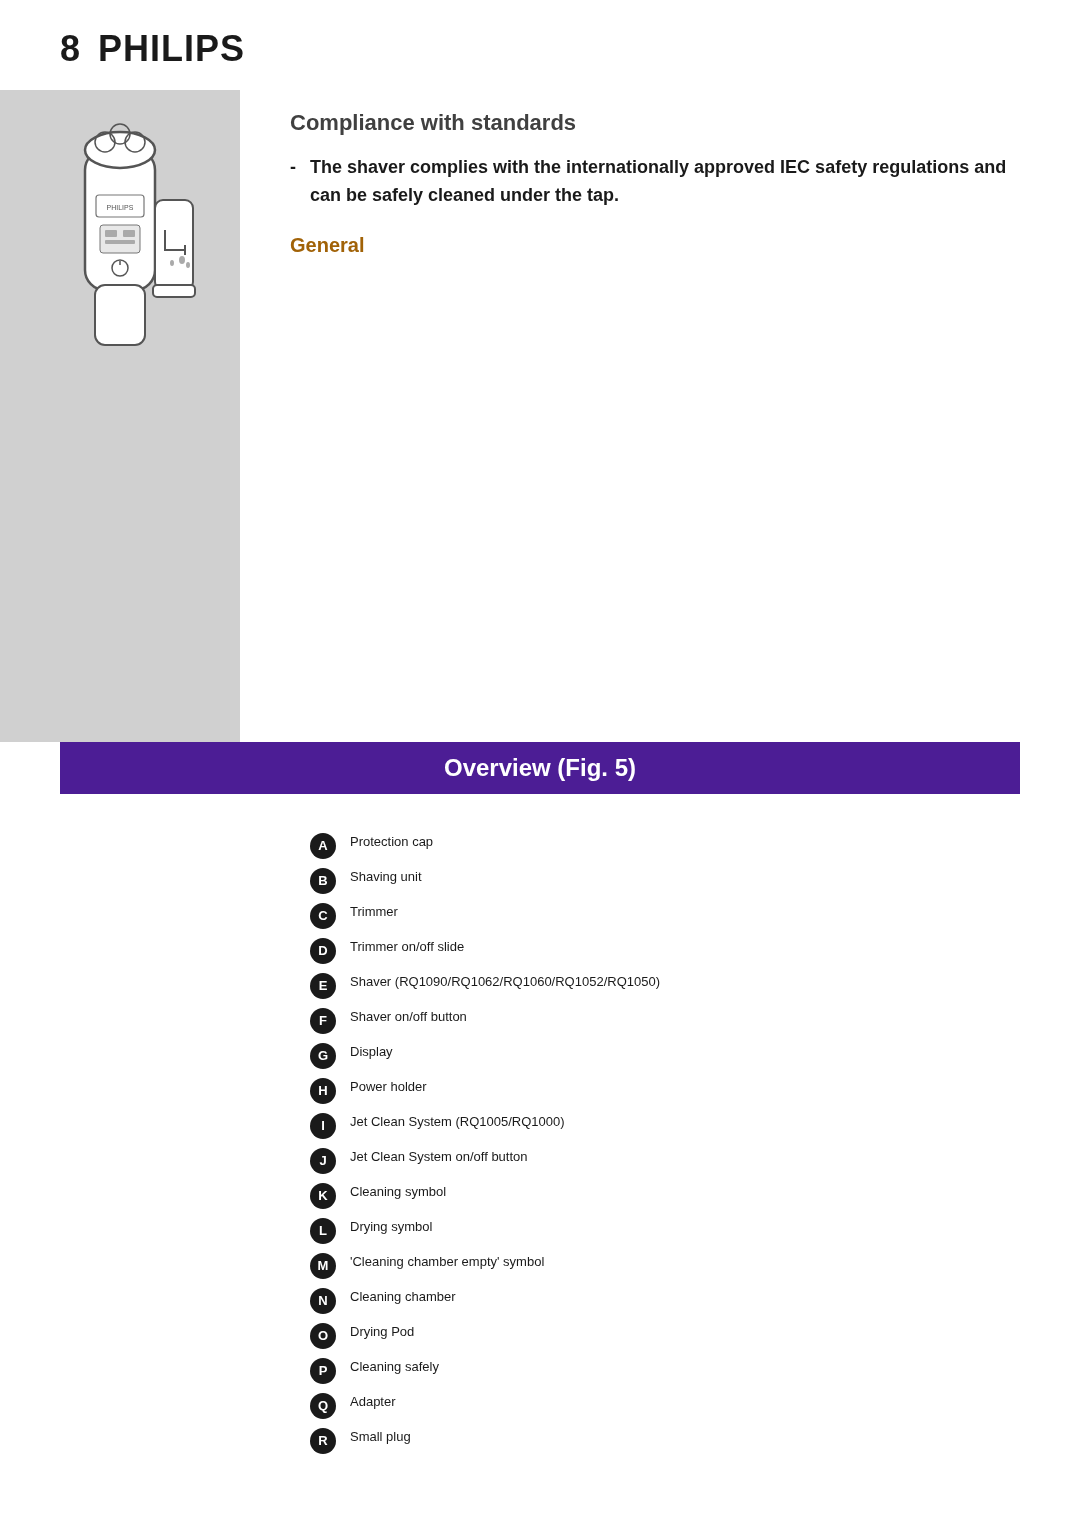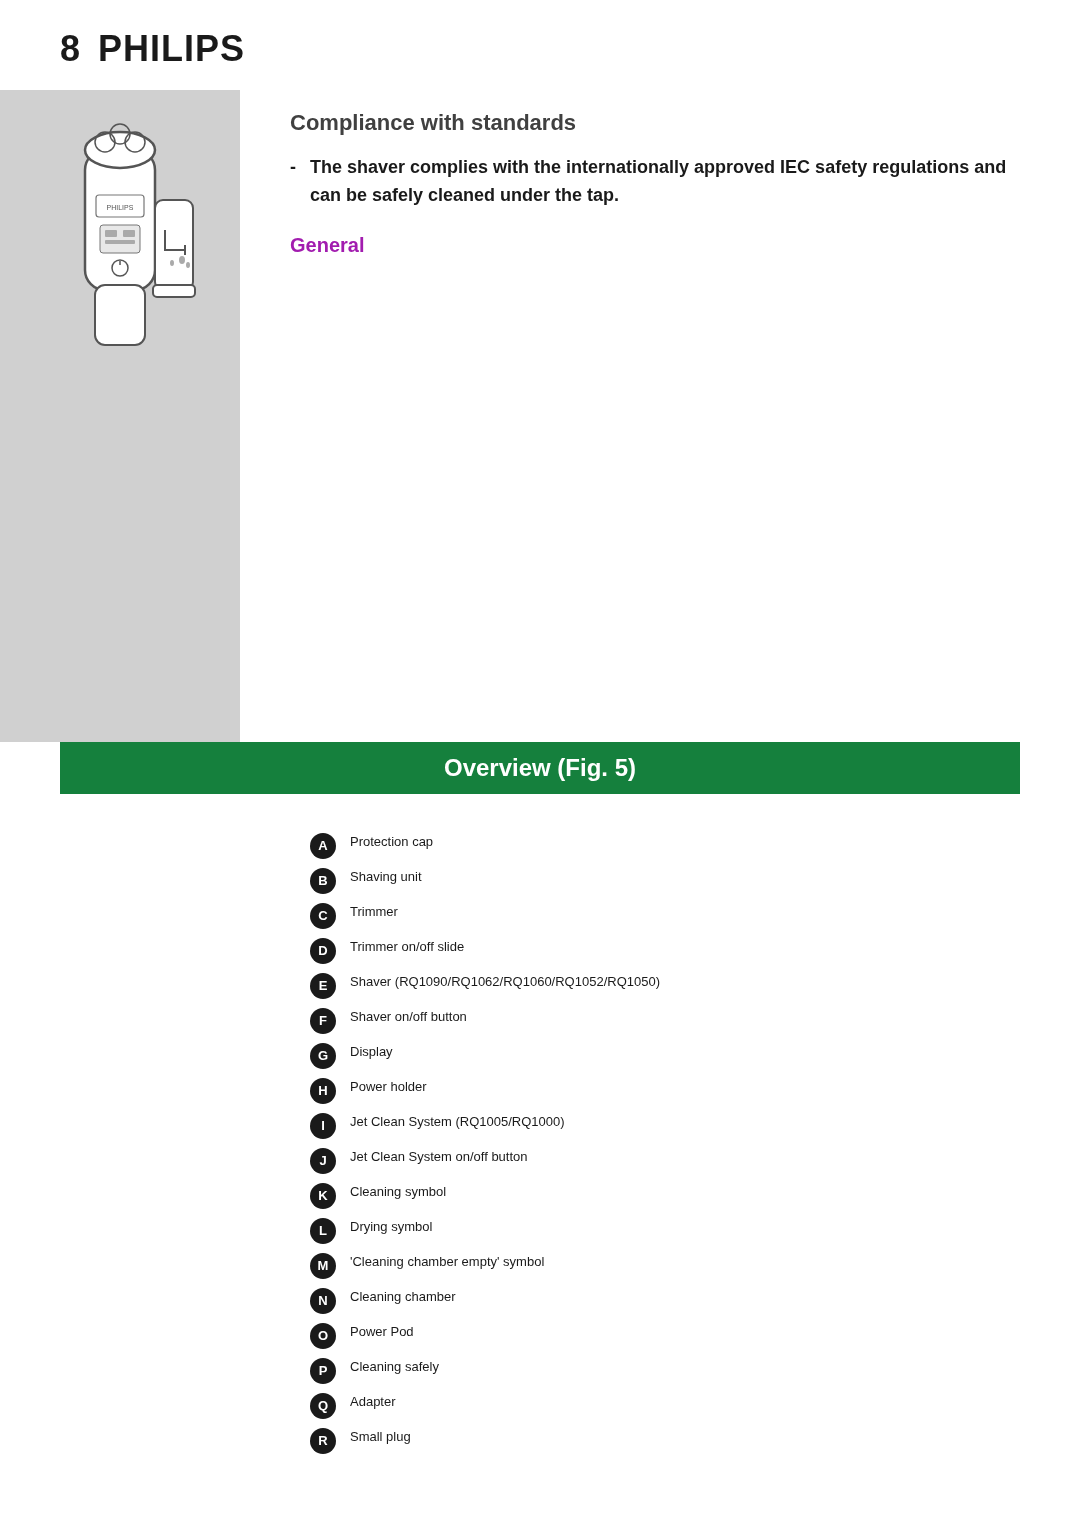--- a/index.html
+++ b/index.html
@@ -107,21 +107,21 @@
     .bullet-list li::before {
       content: '-';
       position: absolute;
       left: 0;
       top: 0;
     }
 
     .general-title {
       font-size: 20px;
       font-weight: bold;
-      color: #a21caf;
+      color: #a16207;
       margin-bottom: 10px;
       margin-top: 10px;
     }
 
     .overview-list {
       list-style: none;
       padding: 18px 0 0 0;
       margin: 0;
     }
 
@@ -156,21 +156,21 @@
       line-height: 1.5;
     }
 
     
     .full-width-section {
       width: 100%;
       background: #ffffff;
     }
 
     .overview-header-bar {
-      background: #15803d;
+      background: #4c1d95;
       color: #ffffff;
       font-size: 24px;
       font-weight: bold;
       padding: 12px 30px;
       text-align: center;
       margin-bottom: 0;
     }
   </style>
 </head>
 <body>
@@ -296,21 +296,21 @@
             <li class="overview-item">
               <span class="item-badge">M</span>
               <span class="item-text">'Cleaning chamber empty' symbol</span>
             </li>
             <li class="overview-item">
               <span class="item-badge">N</span>
               <span class="item-text">Cleaning chamber</span>
             </li>
             <li class="overview-item">
               <span class="item-badge">O</span>
-              <span class="item-text">Power Pod</span>
+              <span class="item-text">Drying Pod</span>
             </li>
             <li class="overview-item">
               <span class="item-badge">P</span>
               <span class="item-text">Cleaning safely</span>
             </li>
             <li class="overview-item">
               <span class="item-badge">Q</span>
               <span class="item-text">Adapter</span>
             </li>
             <li class="overview-item">

